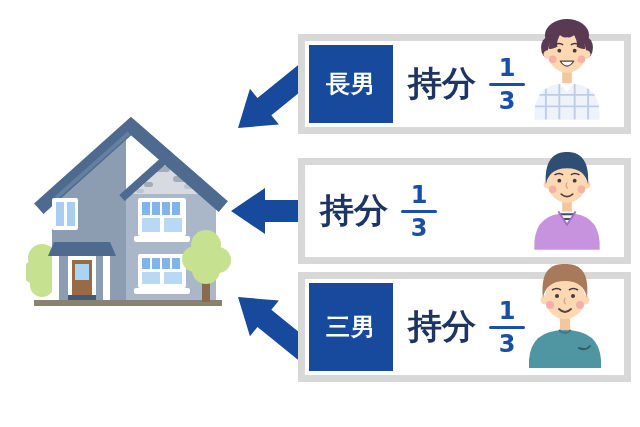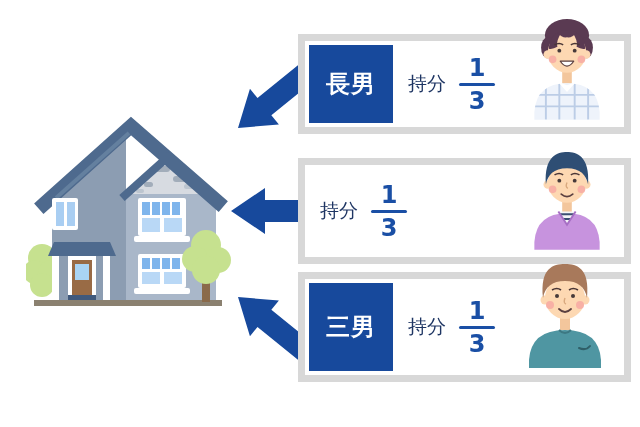--- a/index.html
+++ b/index.html
@@ -10,21 +10,21 @@
   .card{position:absolute;left:298px;width:333px;background:#ffffff;
         border:7px solid #d8d8d8;box-sizing:border-box;
         display:flex;align-items:center;}
   .card-1{top:34px;height:100px;}
   .card-2{top:158px;height:106px;}
   .card-3{top:272px;height:110px;}
   .name-box{margin-left:4px;width:84px;align-self:stretch;margin-top:4px;margin-bottom:4px;
             background:#17499c;color:#ffffff;display:flex;align-items:center;justify-content:center;
             font-size:24px;font-weight:bold;letter-spacing:1px;}
   .share{display:flex;align-items:center;margin-left:15px;gap:13px;}
-  .share-word{font-size:19px;font-weight:normal;color:#1e3563;}
+  .share-word{font-size:34px;font-weight:bold;color:#1e3563;}
   .fraction{display:flex;flex-direction:column;align-items:center;
             color:#1a4fa5;font-weight:bold;font-size:24px;line-height:1;}
   .frac-bar{width:36px;height:3px;background:#1a4fa5;margin:3px 0;border-radius:2px;}
   .avatar{position:absolute;right:9px;bottom:7px;}
 </style>
 </head>
 <body>
 
 <div class="canvas">
 

